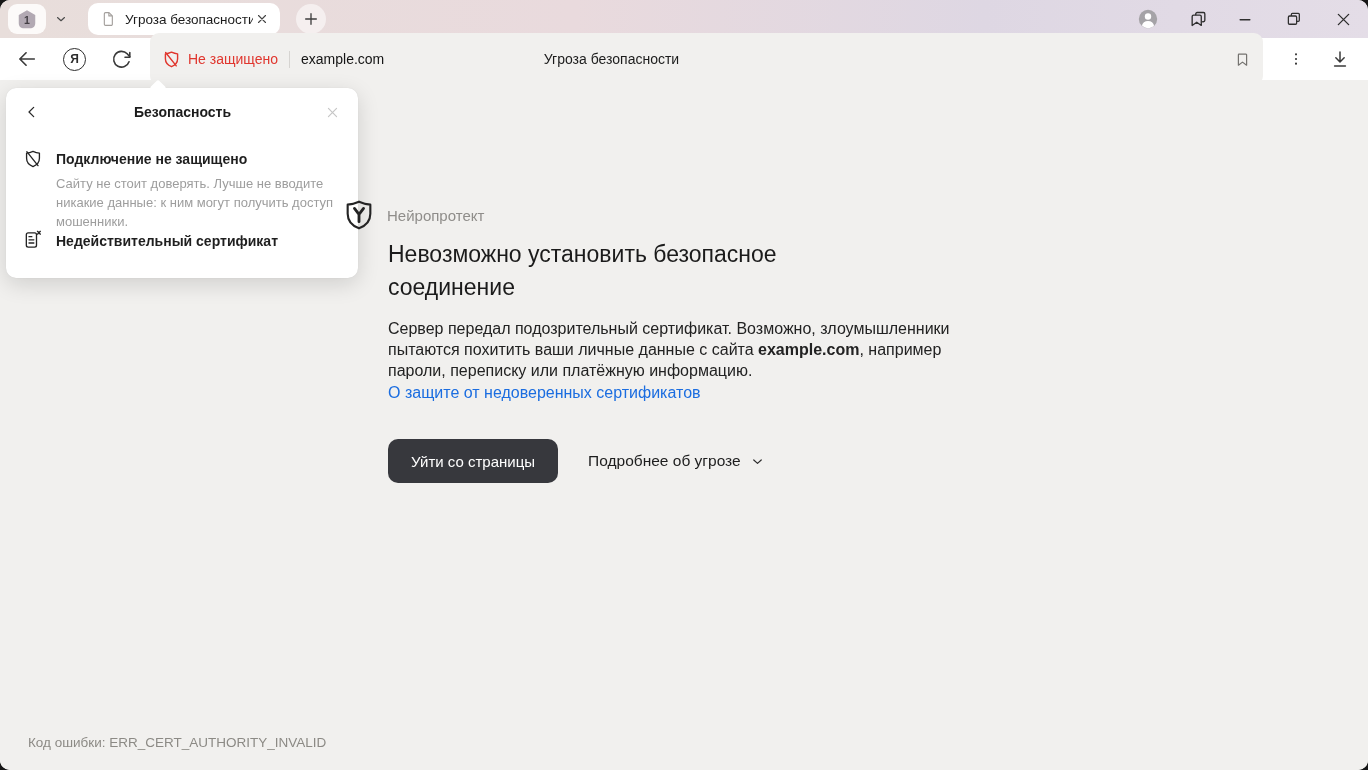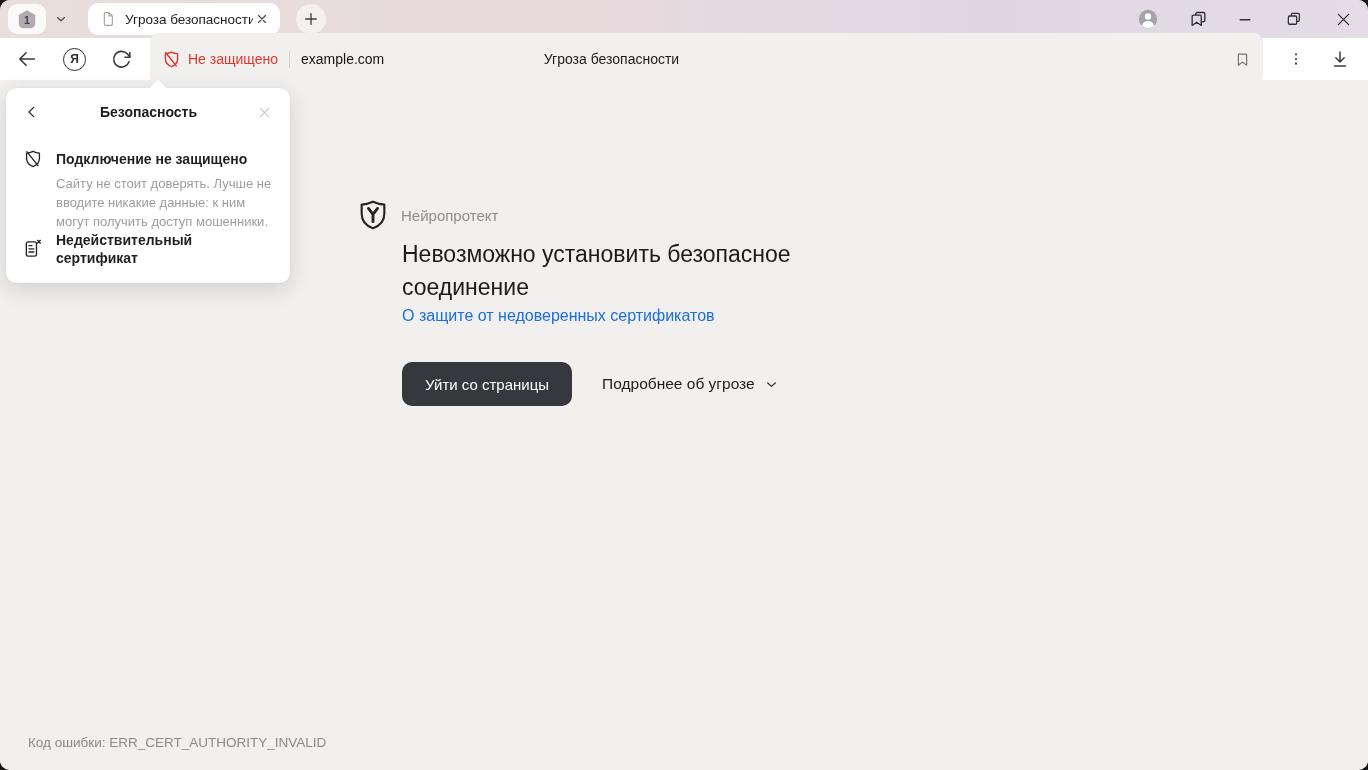--- a/index.html
+++ b/index.html
@@ -31,36 +31,36 @@
   .omni-url{font-size:14px;color:#141414;position:relative;z-index:2;}
   .omni-title{position:absolute;left:0;right:190px;text-align:center;font-size:14px;color:#1c1c1c;z-index:1;}
   .bookmark-btn{margin-left:auto;display:flex;cursor:pointer;position:relative;z-index:2;}
   .kebab-btn{display:flex;padding:4px;margin-left:5px;cursor:pointer;}
   .dl-btn{display:flex;padding:2px;margin-left:20px;cursor:pointer;}
 
   
   .page{position:absolute;top:80px;left:0;right:0;bottom:0;background:#f1f0ee;}
 
   
-  .sec-panel{position:absolute;left:6px;top:8px;width:284px;background:#fff;border-radius:10px;box-shadow:0 6px 22px rgba(0,0,0,.14),0 0 1px rgba(0,0,0,.12);padding:14px 0 16px;box-sizing:border-box;}
+  .sec-panel{position:absolute;left:6px;top:8px;width:352px;background:#fff;border-radius:10px;box-shadow:0 6px 22px rgba(0,0,0,.14),0 0 1px rgba(0,0,0,.12);padding:14px 0 28px;box-sizing:border-box;}
   .panel-arrow{position:absolute;top:-6px;left:146px;width:12px;height:12px;background:#fff;transform:rotate(45deg);border-radius:2px;}
   .panel-header{display:flex;align-items:center;padding:0 16px;}
   .panel-back,.panel-close{display:flex;padding:2px;cursor:pointer;}
   .panel-title{flex:1;text-align:center;font-size:14px;font-weight:700;color:#1c1c1c;}
   .panel-item{display:flex;gap:13px;padding:0 16px 0 17px;margin-top:28px;align-items:flex-start;}
   .panel-item.cert{margin-top:0;align-items:center;cursor:pointer;}
   .pi-icon{flex:0 0 auto;display:flex;margin-top:-1px;}
   .pi-body{flex:1;}
   .pi-title{font-size:14px;font-weight:700;color:#1f1f1f;line-height:18px;}
   .pi-title.reg{font-weight:700;}
   .pi-text{font-size:13px;line-height:19px;color:#9d9d9d;margin-top:6px;}
   .pi-text + .pi-text{margin-top:12px;}
 
   
-  .main{position:absolute;left:356px;top:118px;width:660px;}
+  .main{position:absolute;left:342px;top:118px;width:660px;}
   .brand-row{display:flex;align-items:center;gap:11px;}
   .brand-label{font-size:15px;color:#8f8d8a;}
   .heading{margin:6px 0 0 46px;font-size:23px;line-height:33px;font-weight:500;color:#1b1b1b;max-width:520px;}
   .body-text{margin:14px 0 0 46px;font-size:16px;line-height:21px;color:#222222;max-width:578px;}
   .body-domain{font-weight:700;}
   .page-link{display:block;margin:1px 0 0 46px;font-size:16px;line-height:21px;color:#1b6de0;text-decoration:none;cursor:pointer;max-width:578px;}
   .actions{display:flex;align-items:center;gap:30px;margin:36px 0 0 46px;}
   .leave-btn{background:#37383d;color:#fff;border:none;border-radius:10px;height:44px;padding:0 23px;font-size:15px;font-family:inherit;cursor:pointer;}
   .details-toggle{display:flex;align-items:center;gap:9px;font-size:15.5px;color:#1d1d1d;cursor:pointer;}
   .error-code{position:absolute;left:28px;bottom:20px;font-size:13.5px;color:#8c8a85;}
@@ -232,20 +232,21 @@
       <div class="brand-row">
         <svg width="34" height="34" viewBox="0 0 24 24">
           <path d="M12 2.6c2.8 1.2 5.6 1.9 8 2.1v6.4c0 4.7-3 8.4-8 10.3-5-1.9-8-5.6-8-10.3V4.7c2.4-.2 5.2-.9 8-2.1z" fill="none" stroke="#242424" stroke-width="1.5" stroke-linejoin="round"></path>
           <path d="M8.8 7.4l3.2 4.1 3.2-4.1M12 11.5v5.2" fill="none" stroke="#242424" stroke-width="2" stroke-linecap="round" stroke-linejoin="round"></path>
         </svg>
         <span class="brand-label">Нейропротект</span>
       </div>
 
       <h1 class="heading">Невозможно установить безопасное соединение</h1>
 
+      <p class="body-text"><span>Сервер передал подозрительный сертификат. Возможно, злоумышленники пытаются похитить ваши личные данные с сайта </span><span class="body-domain">example.com</span><span>, например пароли, переписку или платёжную информацию.</span></p>
 
       <a class="page-link">О защите от недоверенных сертификатов</a>
 
       <div class="actions">
         <button class="leave-btn">Уйти со страницы</button>
         <div class="details-toggle">
           <span>Подробнее об угрозе</span>
           <svg width="15" height="15" viewBox="0 0 24 24">
             <polyline points="6,9.5 12,15 18,9.5" fill="none" stroke="#2b2b2b" stroke-width="1.9" stroke-linecap="round" stroke-linejoin="round"></polyline>
           </svg>

